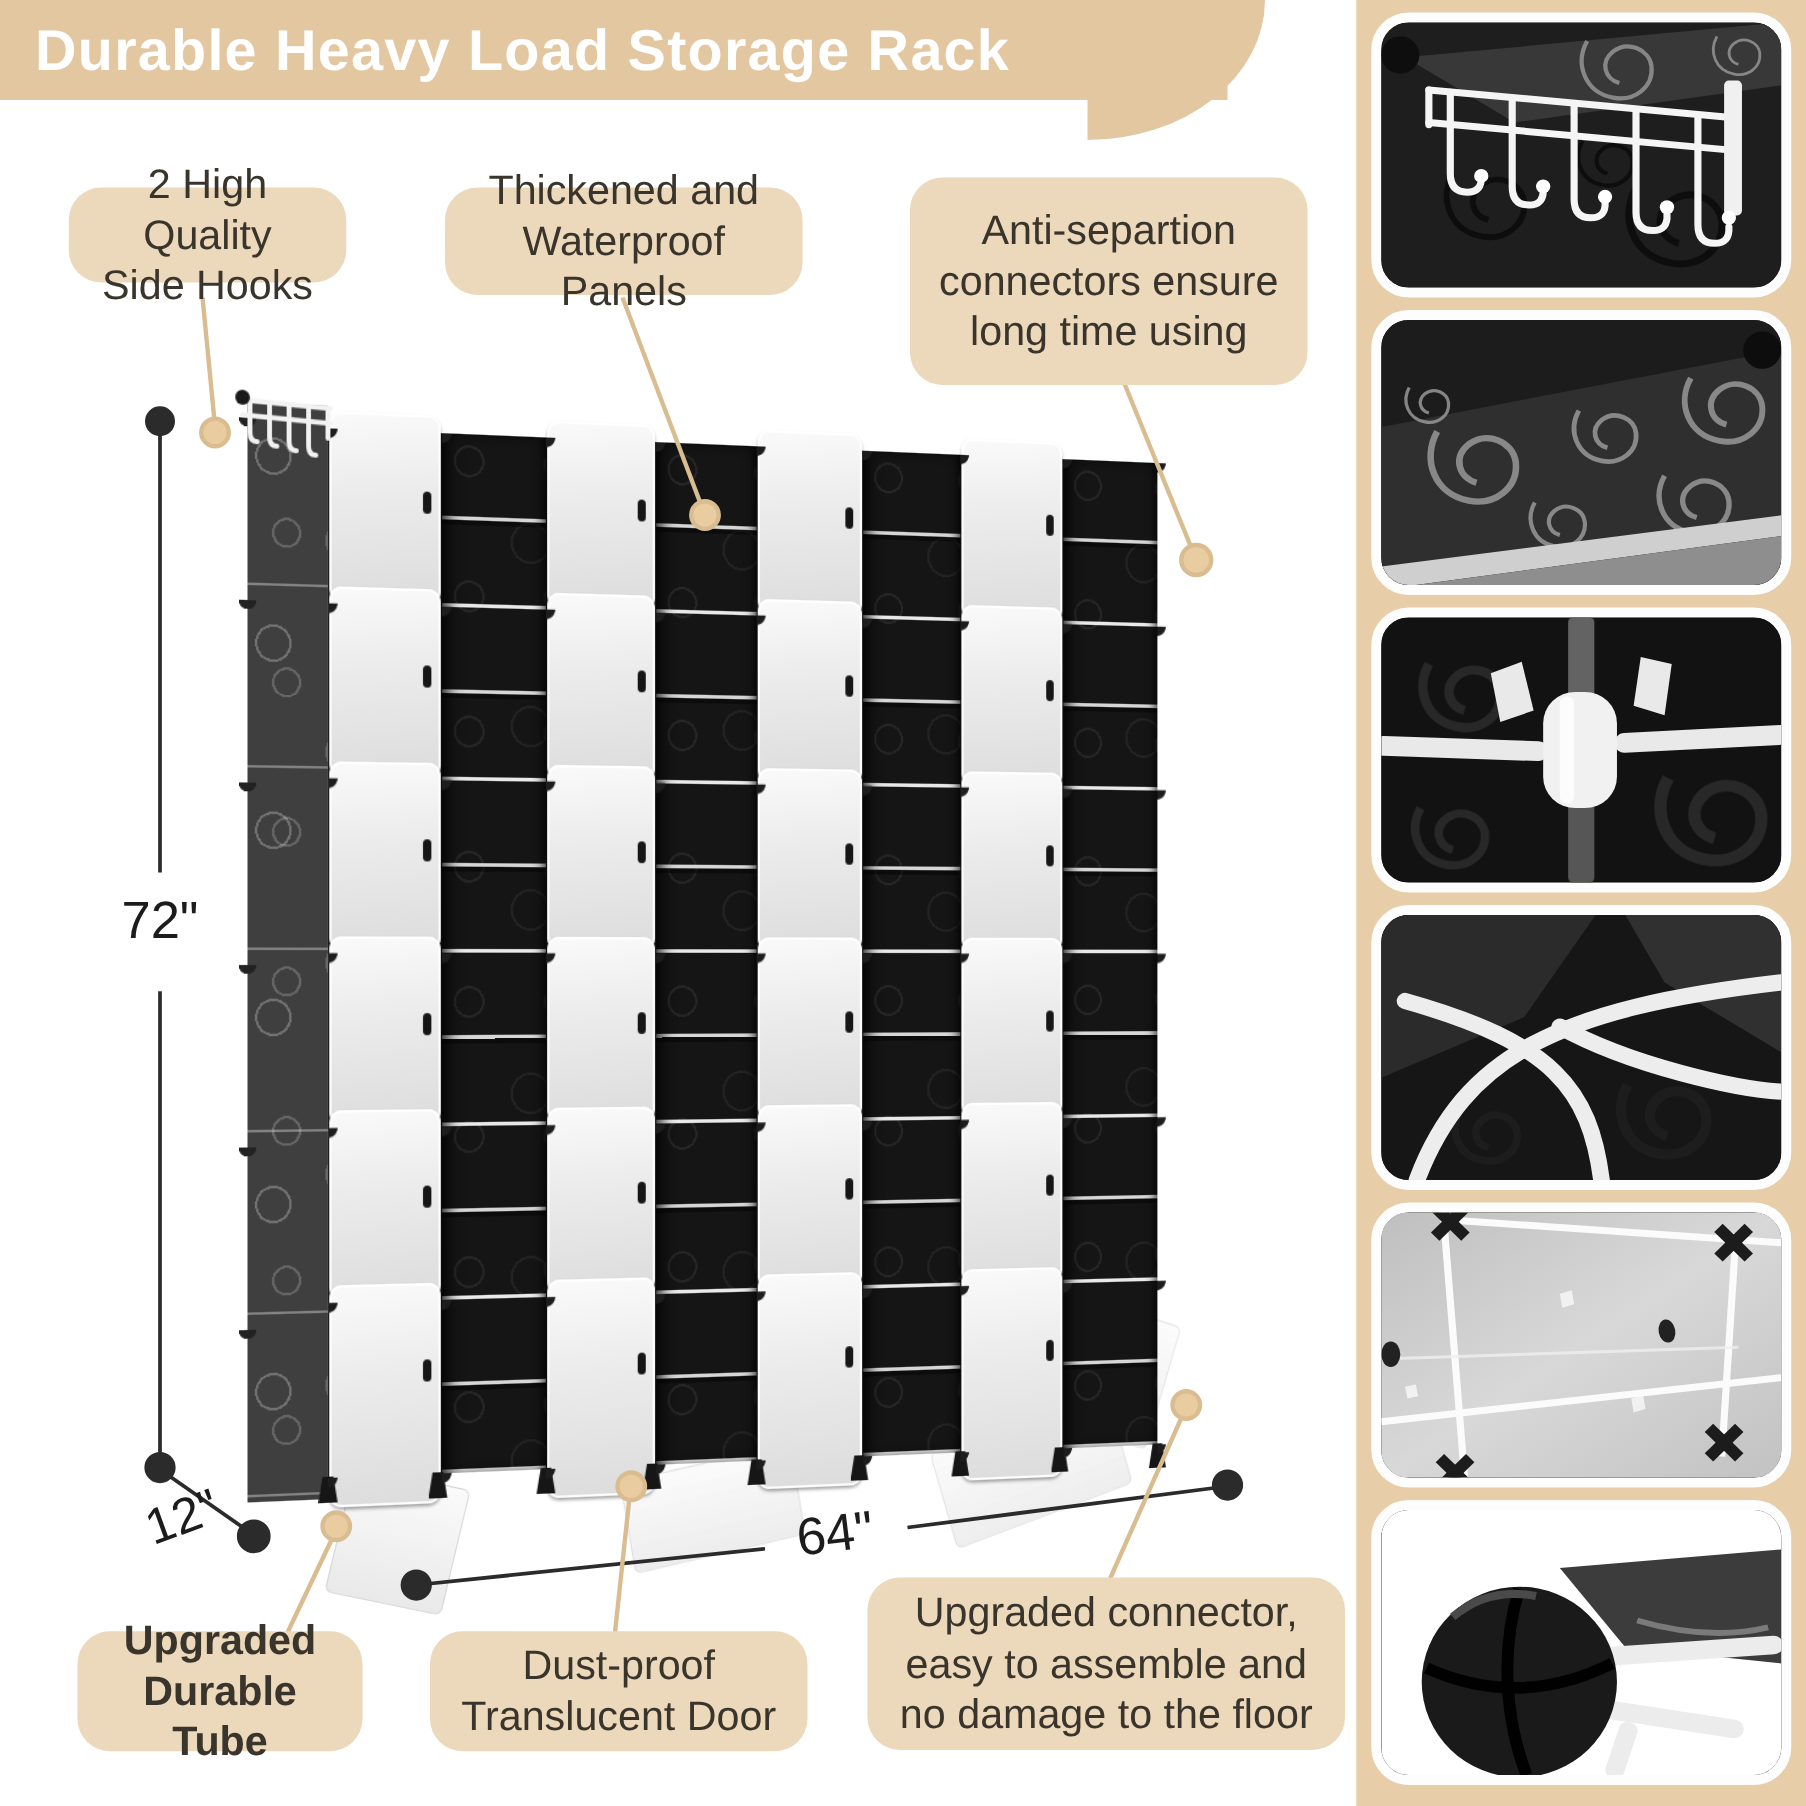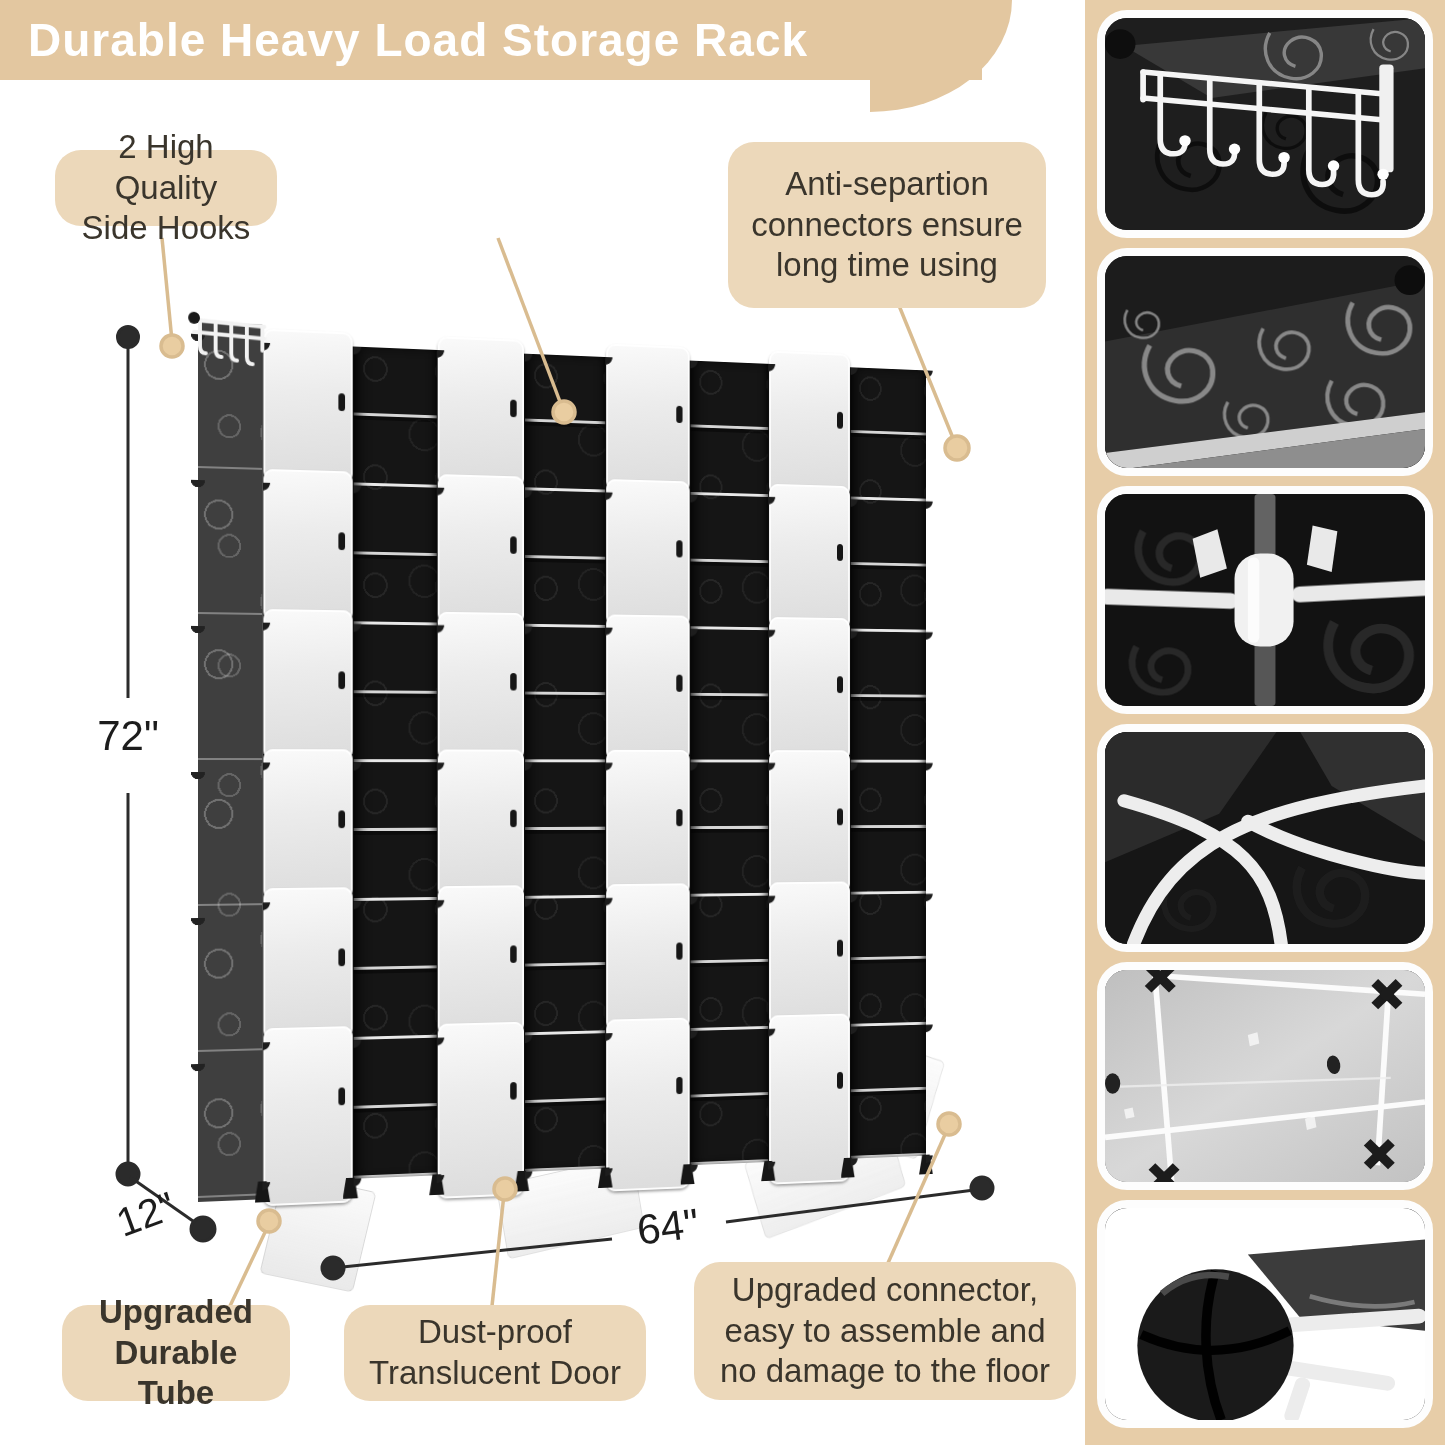--- a/index.html
+++ b/index.html
@@ -221,20 +221,22 @@
         <circle cx="949" cy="1124" r="11"></circle>
     </g>
   </svg>
 
   <div class="dim-label" style="left:86px;top:712px;width:84px;">72"</div>
   <div class="dim-label" style="left:104px;top:1192px;width:84px;font-size:40px;transform:rotate(-20deg);">12"</div>
   <div class="dim-label" style="left:622px;top:1203px;width:92px;transform:rotate(-7deg);">64"</div>
 
   <div class="callout" style="left:55px;top:150px;width:222px;height:76px;">2 High Quality
 Side Hooks</div>
+  <div class="callout" style="left:356px;top:150px;width:286px;height:86px;">Thickened and
+Waterproof Panels</div>
   <div class="callout" style="left:728px;top:142px;width:318px;height:166px;">Anti-separtion
 connectors ensure
 long time using</div>
   <div class="callout" style="left:62px;top:1305px;width:228px;height:96px;font-weight:bold;">Upgraded
 Durable Tube</div>
   <div class="callout" style="left:344px;top:1305px;width:302px;height:96px;">Dust-proof
 Translucent Door</div>
   <div class="callout" style="left:694px;top:1262px;width:382px;height:138px;">Upgraded connector,
 easy to assemble and
 no damage to the floor</div>

